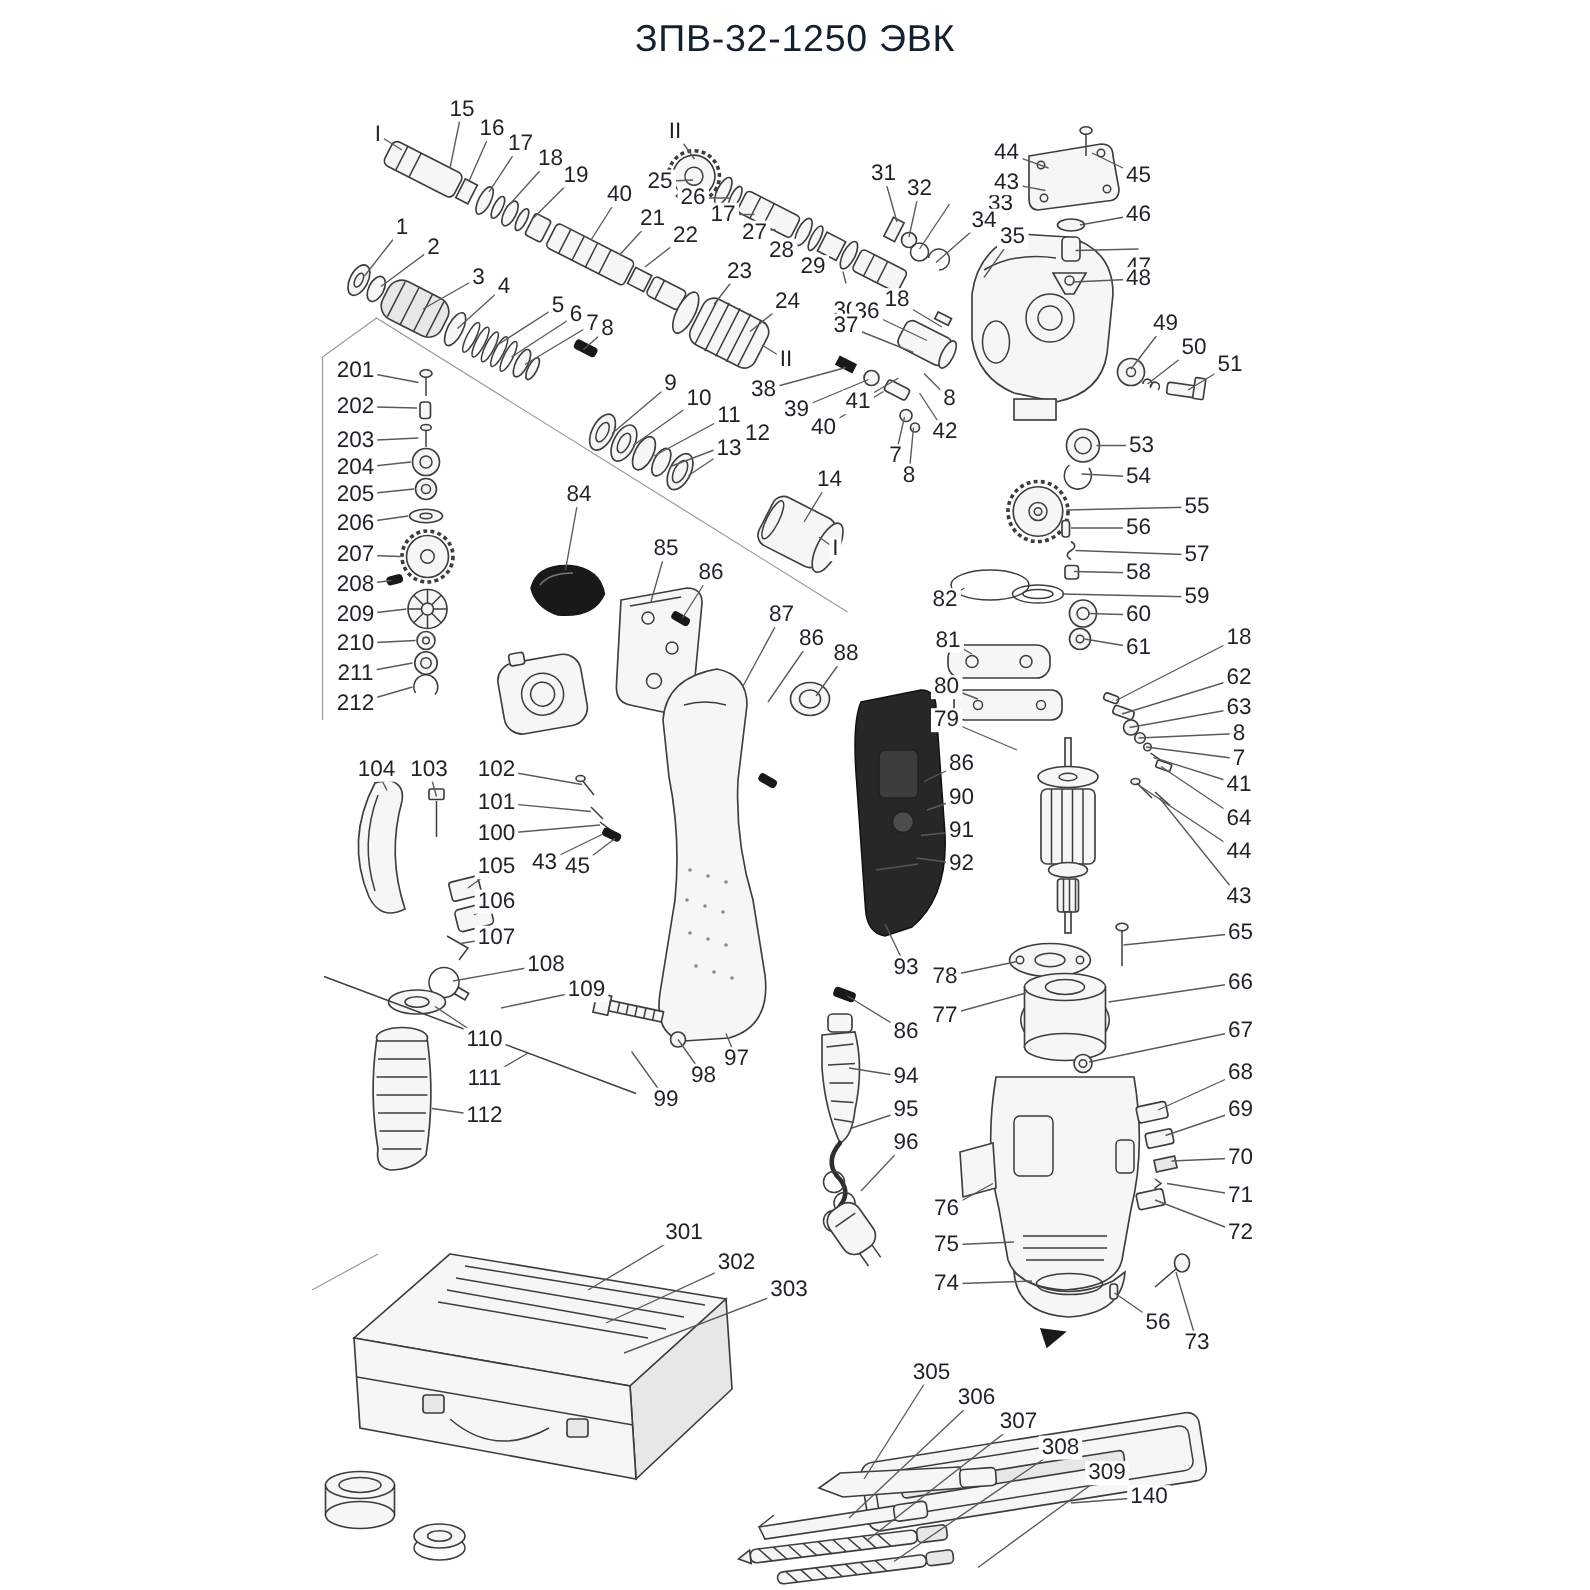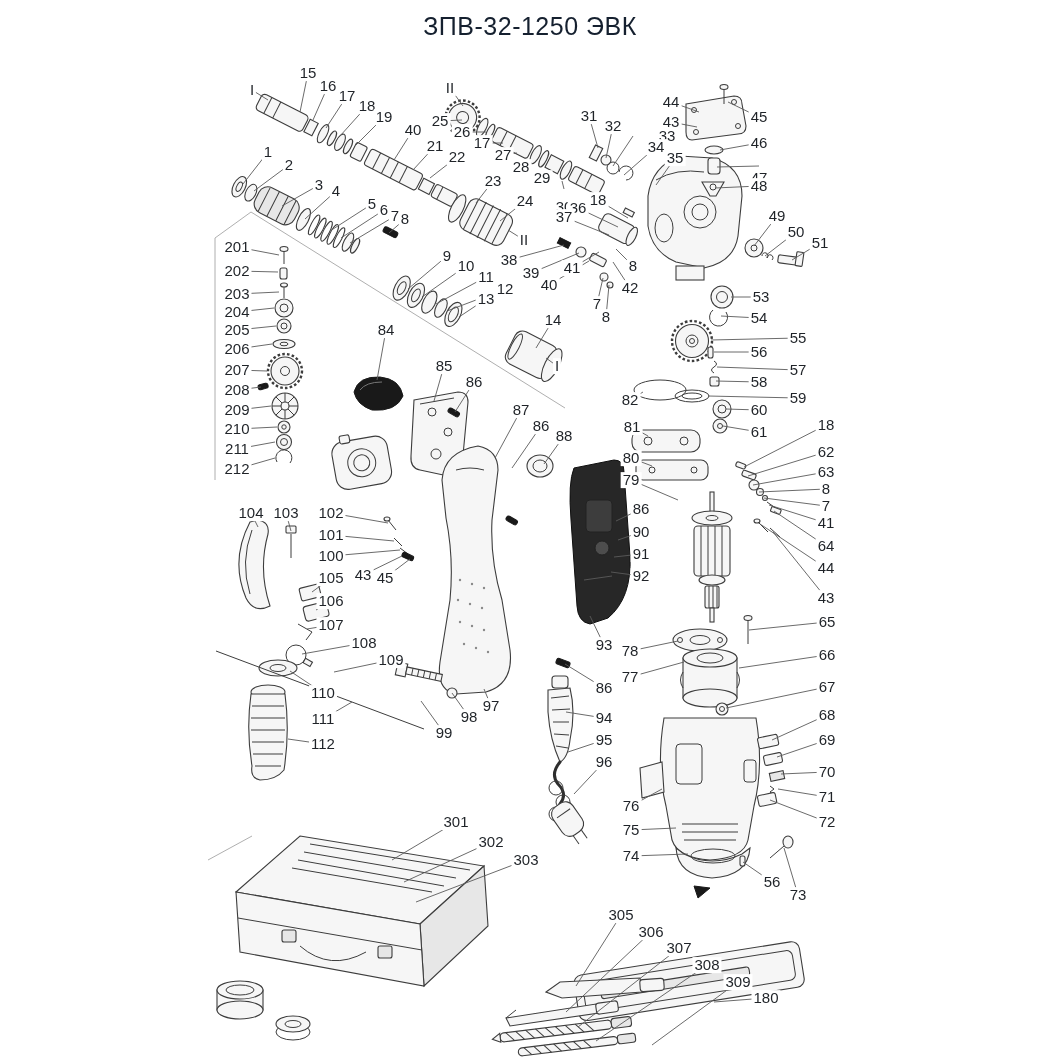--- a/index.html
+++ b/index.html
@@ -744,15 +744,15 @@
       <span class="lbl" style="left: 631px; top: 830px;">75</span>
       <span class="lbl" style="left: 631px; top: 856px;">74</span>
       <span class="lbl" style="left: 456px; top: 822px;">301</span>
       <span class="lbl" style="left: 491px; top: 842px;">302</span>
       <span class="lbl" style="left: 526px; top: 860px;">303</span>
       <span class="lbl" style="left: 621px; top: 915px;">305</span>
       <span class="lbl" style="left: 651px; top: 932px;">306</span>
       <span class="lbl" style="left: 679px; top: 948px;">307</span>
       <span class="lbl" style="left: 707px; top: 965px;">308</span>
       <span class="lbl" style="left: 738px; top: 982px;">309</span>
-      <span class="lbl" style="left: 766px; top: 998px;">180</span>
+      <span class="lbl" style="left: 766px; top: 998px;">140</span>
     </div>
 </div>
 
 </body></html>

